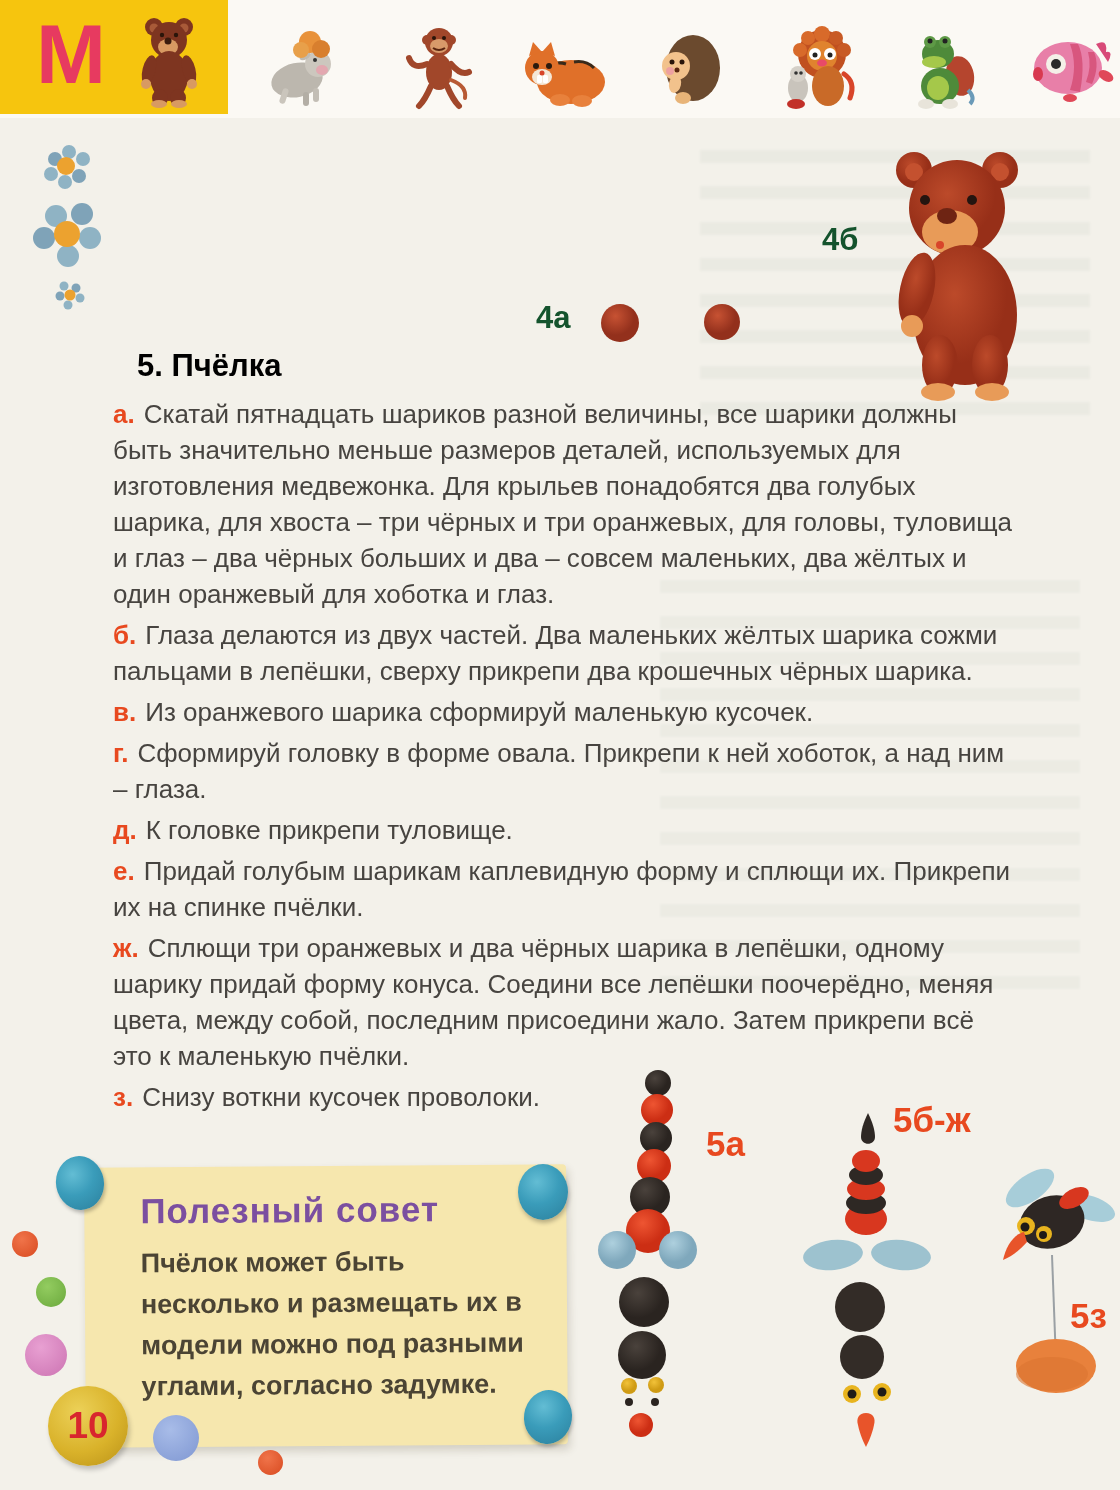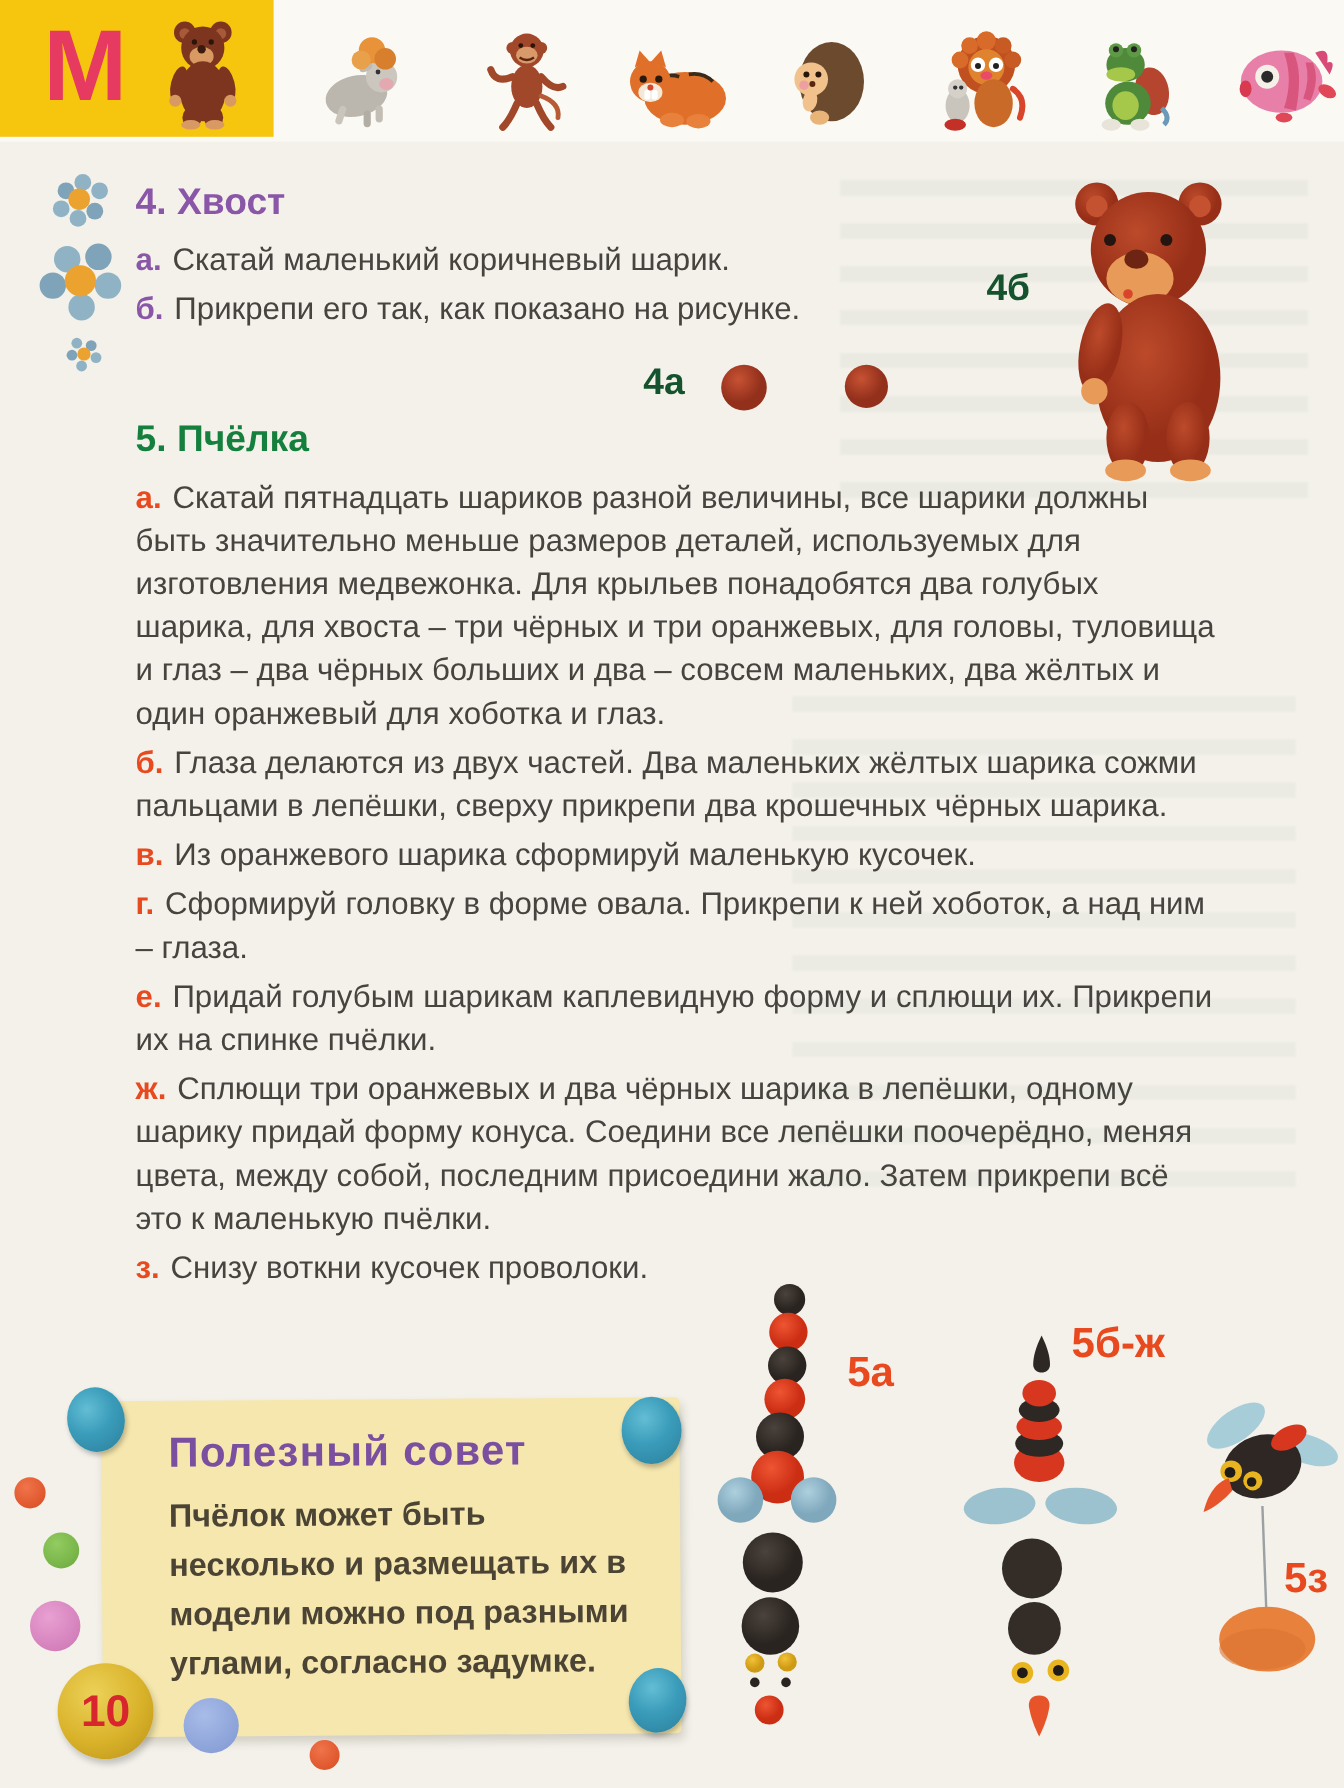--- a/index.html
+++ b/index.html
@@ -11,21 +11,21 @@
   
   .header-band{position:absolute;left:0;top:0;width:1120px;height:118px;background:#fbf9f4;}
   .logo-box{position:absolute;left:0;top:0;width:228px;height:114px;background:#f6c50e;}
   .logo-m{position:absolute;left:36px;top:4px;font-size:84px;font-weight:bold;color:#e73a60;line-height:100px;}
   
   .section{position:absolute;}
   .sec-tail{left:113px;top:150px;width:740px;}
   .sec-bee{left:113px;top:348px;width:905px;}
   .section-title{margin:0 0 12px 0;font-size:31px;font-weight:bold;}
   .sec-tail .section-title{color:#8a56a8;}
-  .sec-bee .section-title{color:#15803d;}
+  .sec-bee .section-title{color:#000000;margin-left:24px;}
   .step{margin:0 0 5px 0;font-size:26px;line-height:36px;color:#474440;}
   .lead{font-weight:bold;margin-right:9px;}
   .sec-tail .lead{color:#8a56a8;}
   .sec-bee .lead{color:#e8491f;}
   .fig-label{position:absolute;font-weight:bold;}
   .purple-label{color:#14532d;font-size:31px;}
   .orange-label{color:#e8491f;font-size:35px;}
   
   .tip-box{
     position:absolute;left:85px;top:1166px;width:482px;height:280px;
@@ -212,25 +212,20 @@
       <circle cx="32" cy="158" r="4.5" fill="#7fa3b8"></circle>
         <circle cx="52" cy="160" r="4.5" fill="#8fb3c4"></circle>
       <circle cx="40" cy="167" r="4.5" fill="#8fb3c4"></circle>
       <circle cx="42" cy="157" r="5.5" fill="#eca22f"></circle>
     </g>
   </svg>
 
   <div class="ghost" style="left:700px;top:150px;width:390px;height:280px;"></div>
   <div class="ghost" style="left:660px;top:580px;width:420px;height:420px;opacity:0.04;"></div>
 
-  <div class="section sec-tail">
-    <h2 class="section-title">4. Хвост</h2>
-    <p class="step"><span class="lead">а.</span><span>Скатай маленький коричневый шарик.</span></p>
-    <p class="step"><span class="lead">б.</span><span>Прикрепи его так, как показано на рисунке.</span></p>
-  </div>
 
   <div class="fig-label purple-label" style="left:822px;top:222px;">4б</div>
   <svg style="left:862px;top:140px;" width="190" height="260" viewBox="0 0 190 260">
     <defs>
       <radialGradient id="bearBody" cx="40%" cy="35%">
         <stop offset="0%" stop-color="#bc4a2a"></stop>
           <stop offset="100%" stop-color="#972f18"></stop>
       </radialGradient>
     </defs>
     <circle cx="52" cy="30" r="18" fill="url(#bearBody)"></circle>
@@ -263,20 +258,21 @@
     <circle cx="25" cy="25" r="19" fill="url(#ballRed)"></circle>
     <circle cx="127" cy="24" r="18" fill="url(#ballRed)"></circle>
   </svg>
 
   <div class="section sec-bee">
     <h2 class="section-title">5. Пчёлка</h2>
     <p class="step"><span class="lead">а.</span><span>Скатай пятнадцать шариков разной величины, все шарики должны быть значительно меньше размеров деталей, используемых для изготовления медвежонка. Для крыльев понадобятся два голубых шарика, для хвоста – три чёрных и три оранжевых, для головы, туловища и глаз – два чёрных больших и два – совсем маленьких, два жёлтых и один оранжевый для хоботка и глаз.</span></p>
     <p class="step"><span class="lead">б.</span><span>Глаза делаются из двух частей. Два маленьких жёлтых шарика сожми пальцами в лепёшки, сверху прикрепи два крошечных чёрных шарика.</span></p>
     <p class="step"><span class="lead">в.</span><span>Из оранжевого шарика сформируй маленькую кусочек.</span></p>
     <p class="step"><span class="lead">г.</span><span>Сформируй головку в форме овала. Прикрепи к ней хоботок, а над ним – глаза.</span></p>
+    <p class="step"><span class="lead">д.</span><span>К головке прикрепи туловище.</span></p>
     <p class="step"><span class="lead">е.</span><span>Придай голубым шарикам каплевидную форму и сплющи их. Прикрепи их на спинке пчёлки.</span></p>
     <p class="step"><span class="lead">ж.</span><span>Сплющи три оранжевых и два чёрных шарика в лепёшки, одному шарику придай форму конуса. Соедини все лепёшки поочерёдно, меняя цвета, между собой, последним присоедини жало. Затем прикрепи всё это к маленькую пчёлки.</span></p>
     <p class="step"><span class="lead">з.</span><span>Снизу воткни кусочек проволоки.</span></p>
   </div>
 
   <div class="tip-box">
     <h3 class="tip-title">Полезный совет</h3>
     <p class="tip-text">Пчёлок может быть несколько и размещать их в модели можно под разными углами, согласно задумке.</p>
   </div>
   <div class="pin" style="left:56px;top:1156px;width:48px;height:54px;transform:rotate(-10deg);"></div>

